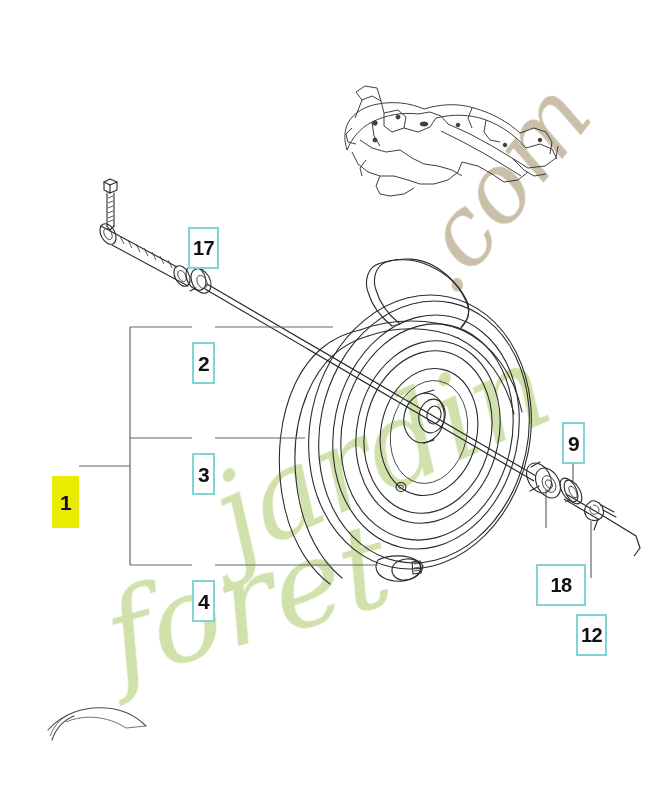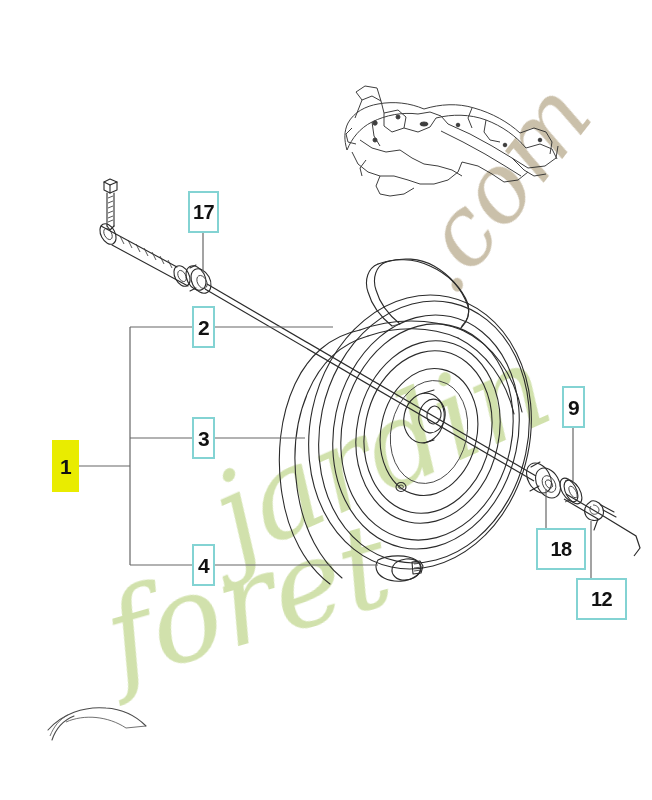--- a/index.html
+++ b/index.html
@@ -19,20 +19,21 @@
     border:2px solid #83d3d3;
     color:#111111;
     font-weight:bold;
     font-family:"Liberation Sans",sans-serif;
     font-size:21px;
     line-height:1;
     letter-spacing:-0.5px;
     box-sizing:border-box;
     z-index:40;
     user-select:none;
+    margin-top:36px;
   }
   .callout.highlight{
     background:#e9ec00;
     border:1px solid #e9ec00;
   }
   .callout.wide{font-size:20px;}
 </style>
 </head>
 <body>
 
@@ -285,17 +286,17 @@
   </div>
 
   <div class="callout wide" style="left:536px;top:528px;width:50px;height:42px;">
     <span>18</span>
   </div>
 
   <div class="callout" style="left:562px;top:386px;width:23px;height:42px;">
     <span>9</span>
   </div>
 
-  <div class="callout wide" style="left:576px;top:578px;width:51px;height:42px;">
+  <div class="callout wide" style="left:576px;top:578px;width:31px;height:42px;">
     <span>12</span>
   </div>
 
 </div>
 
 </body></html>

